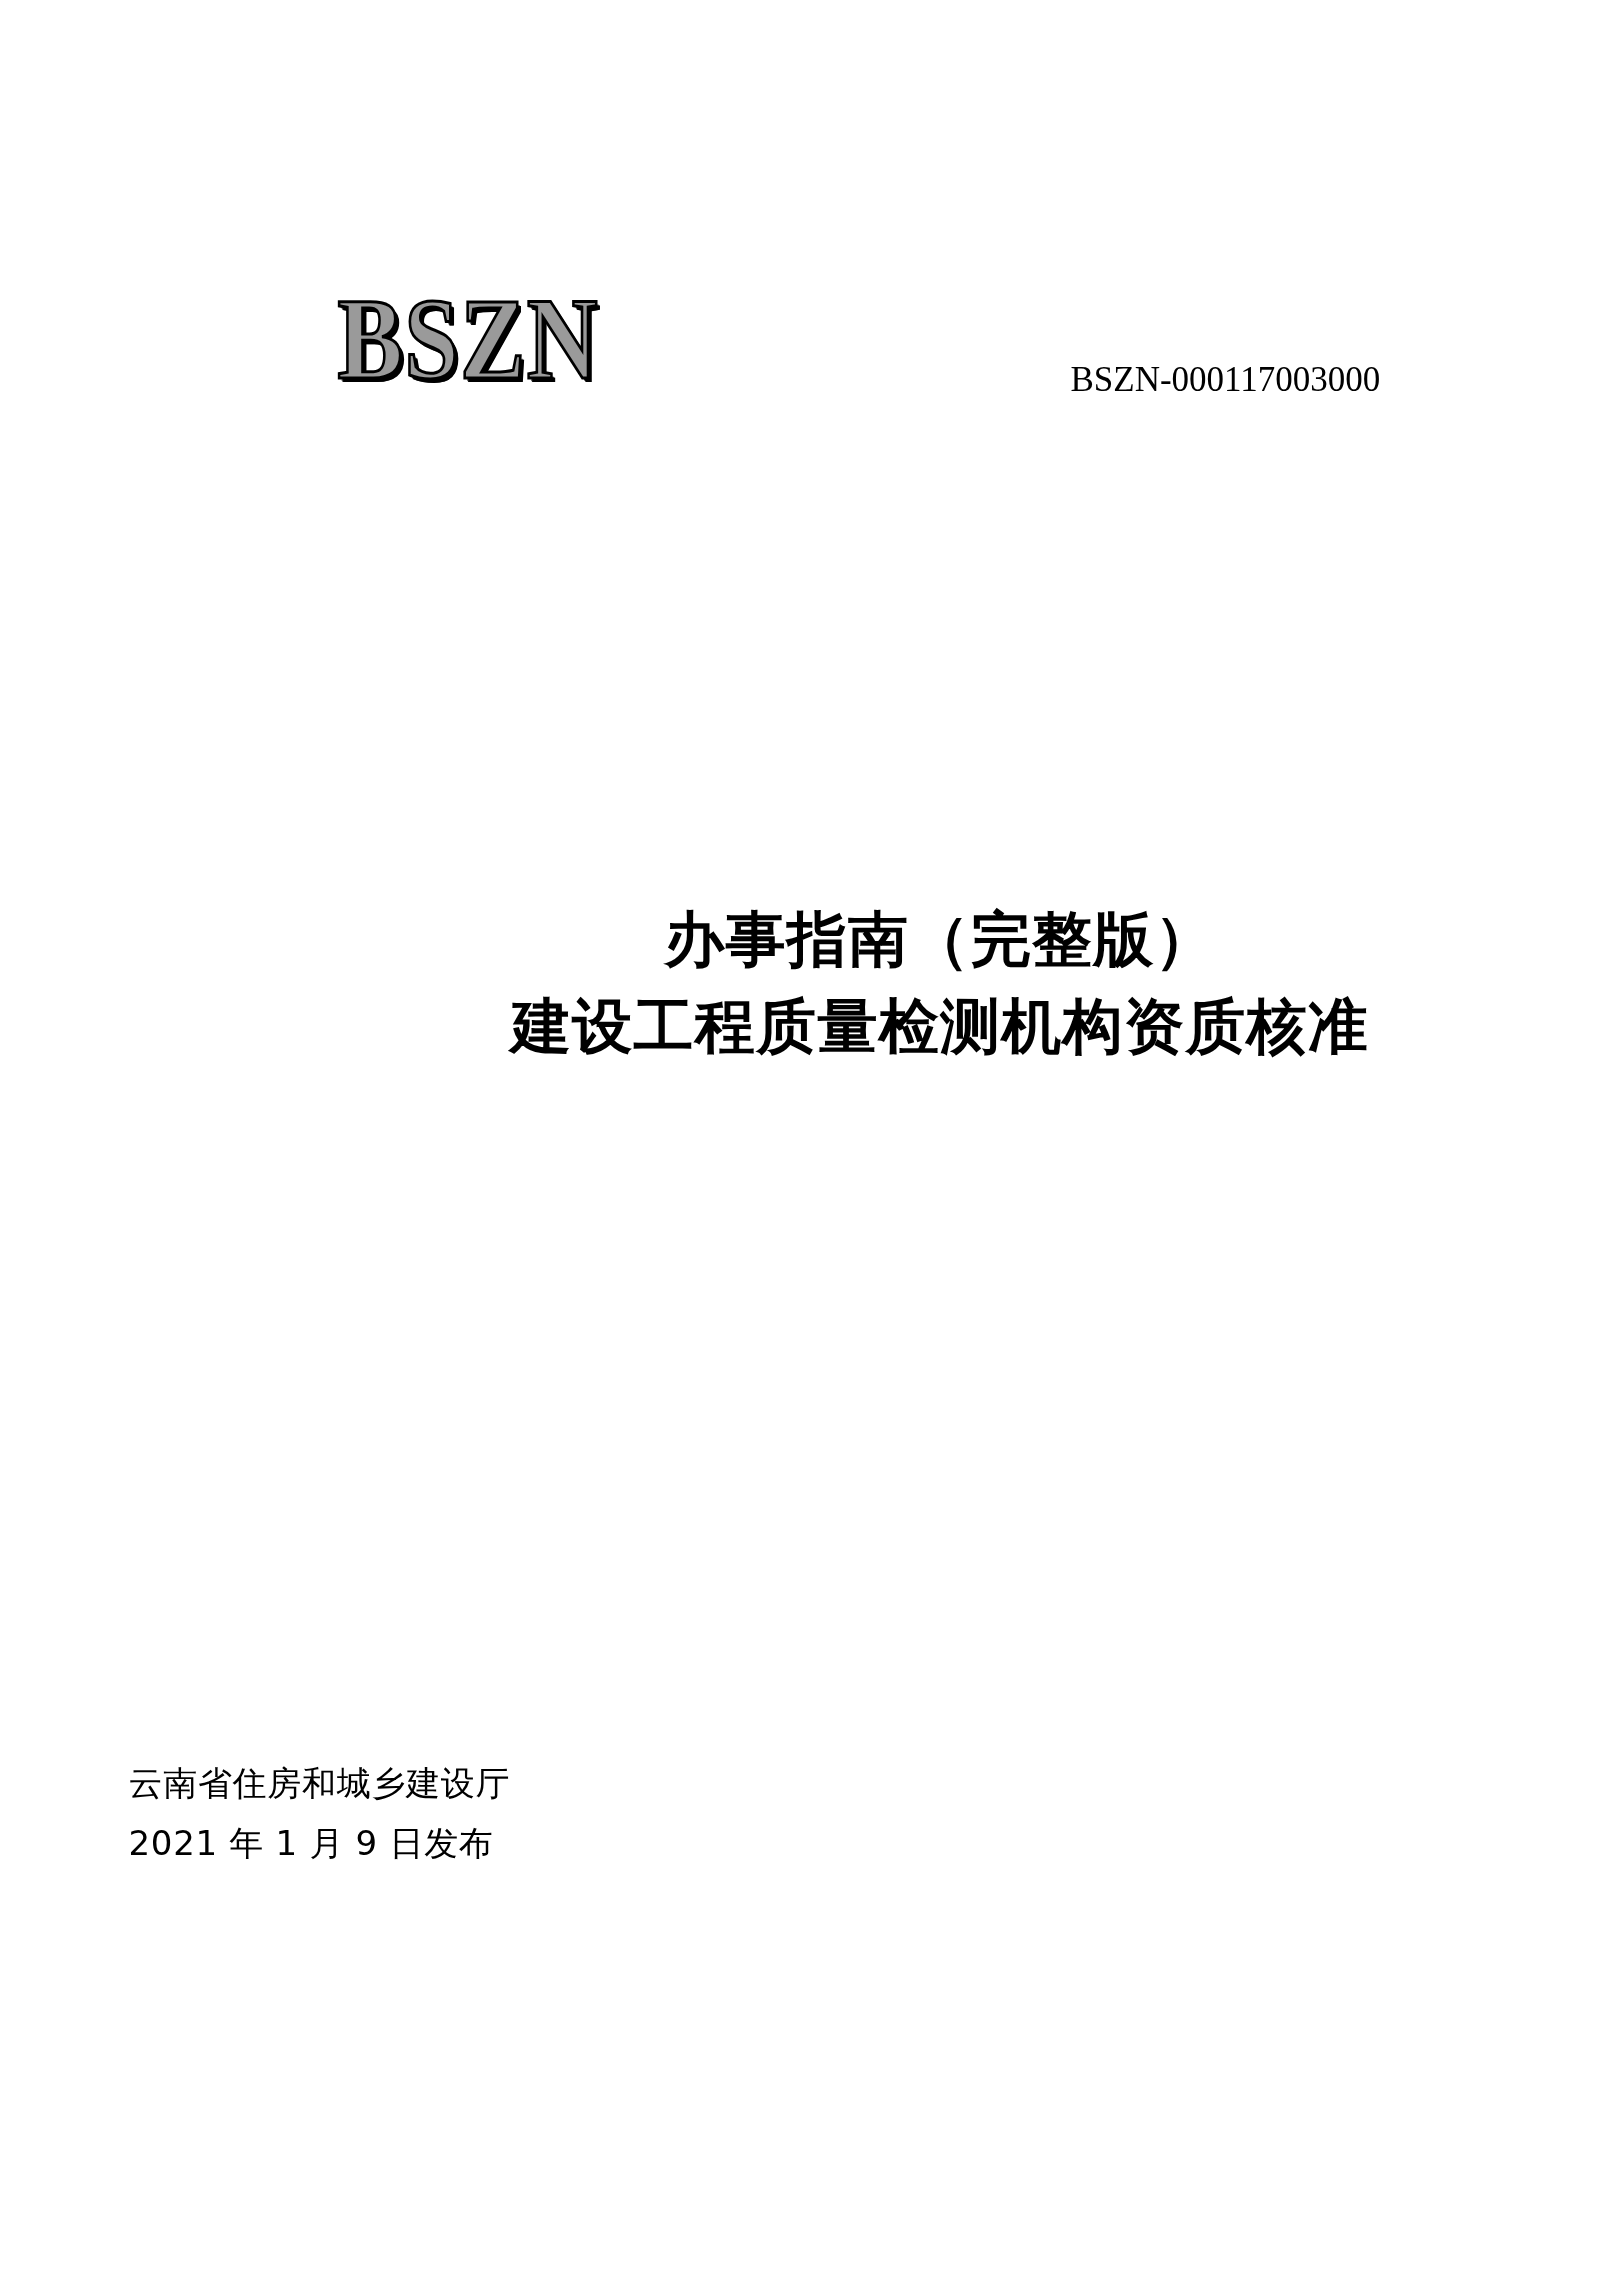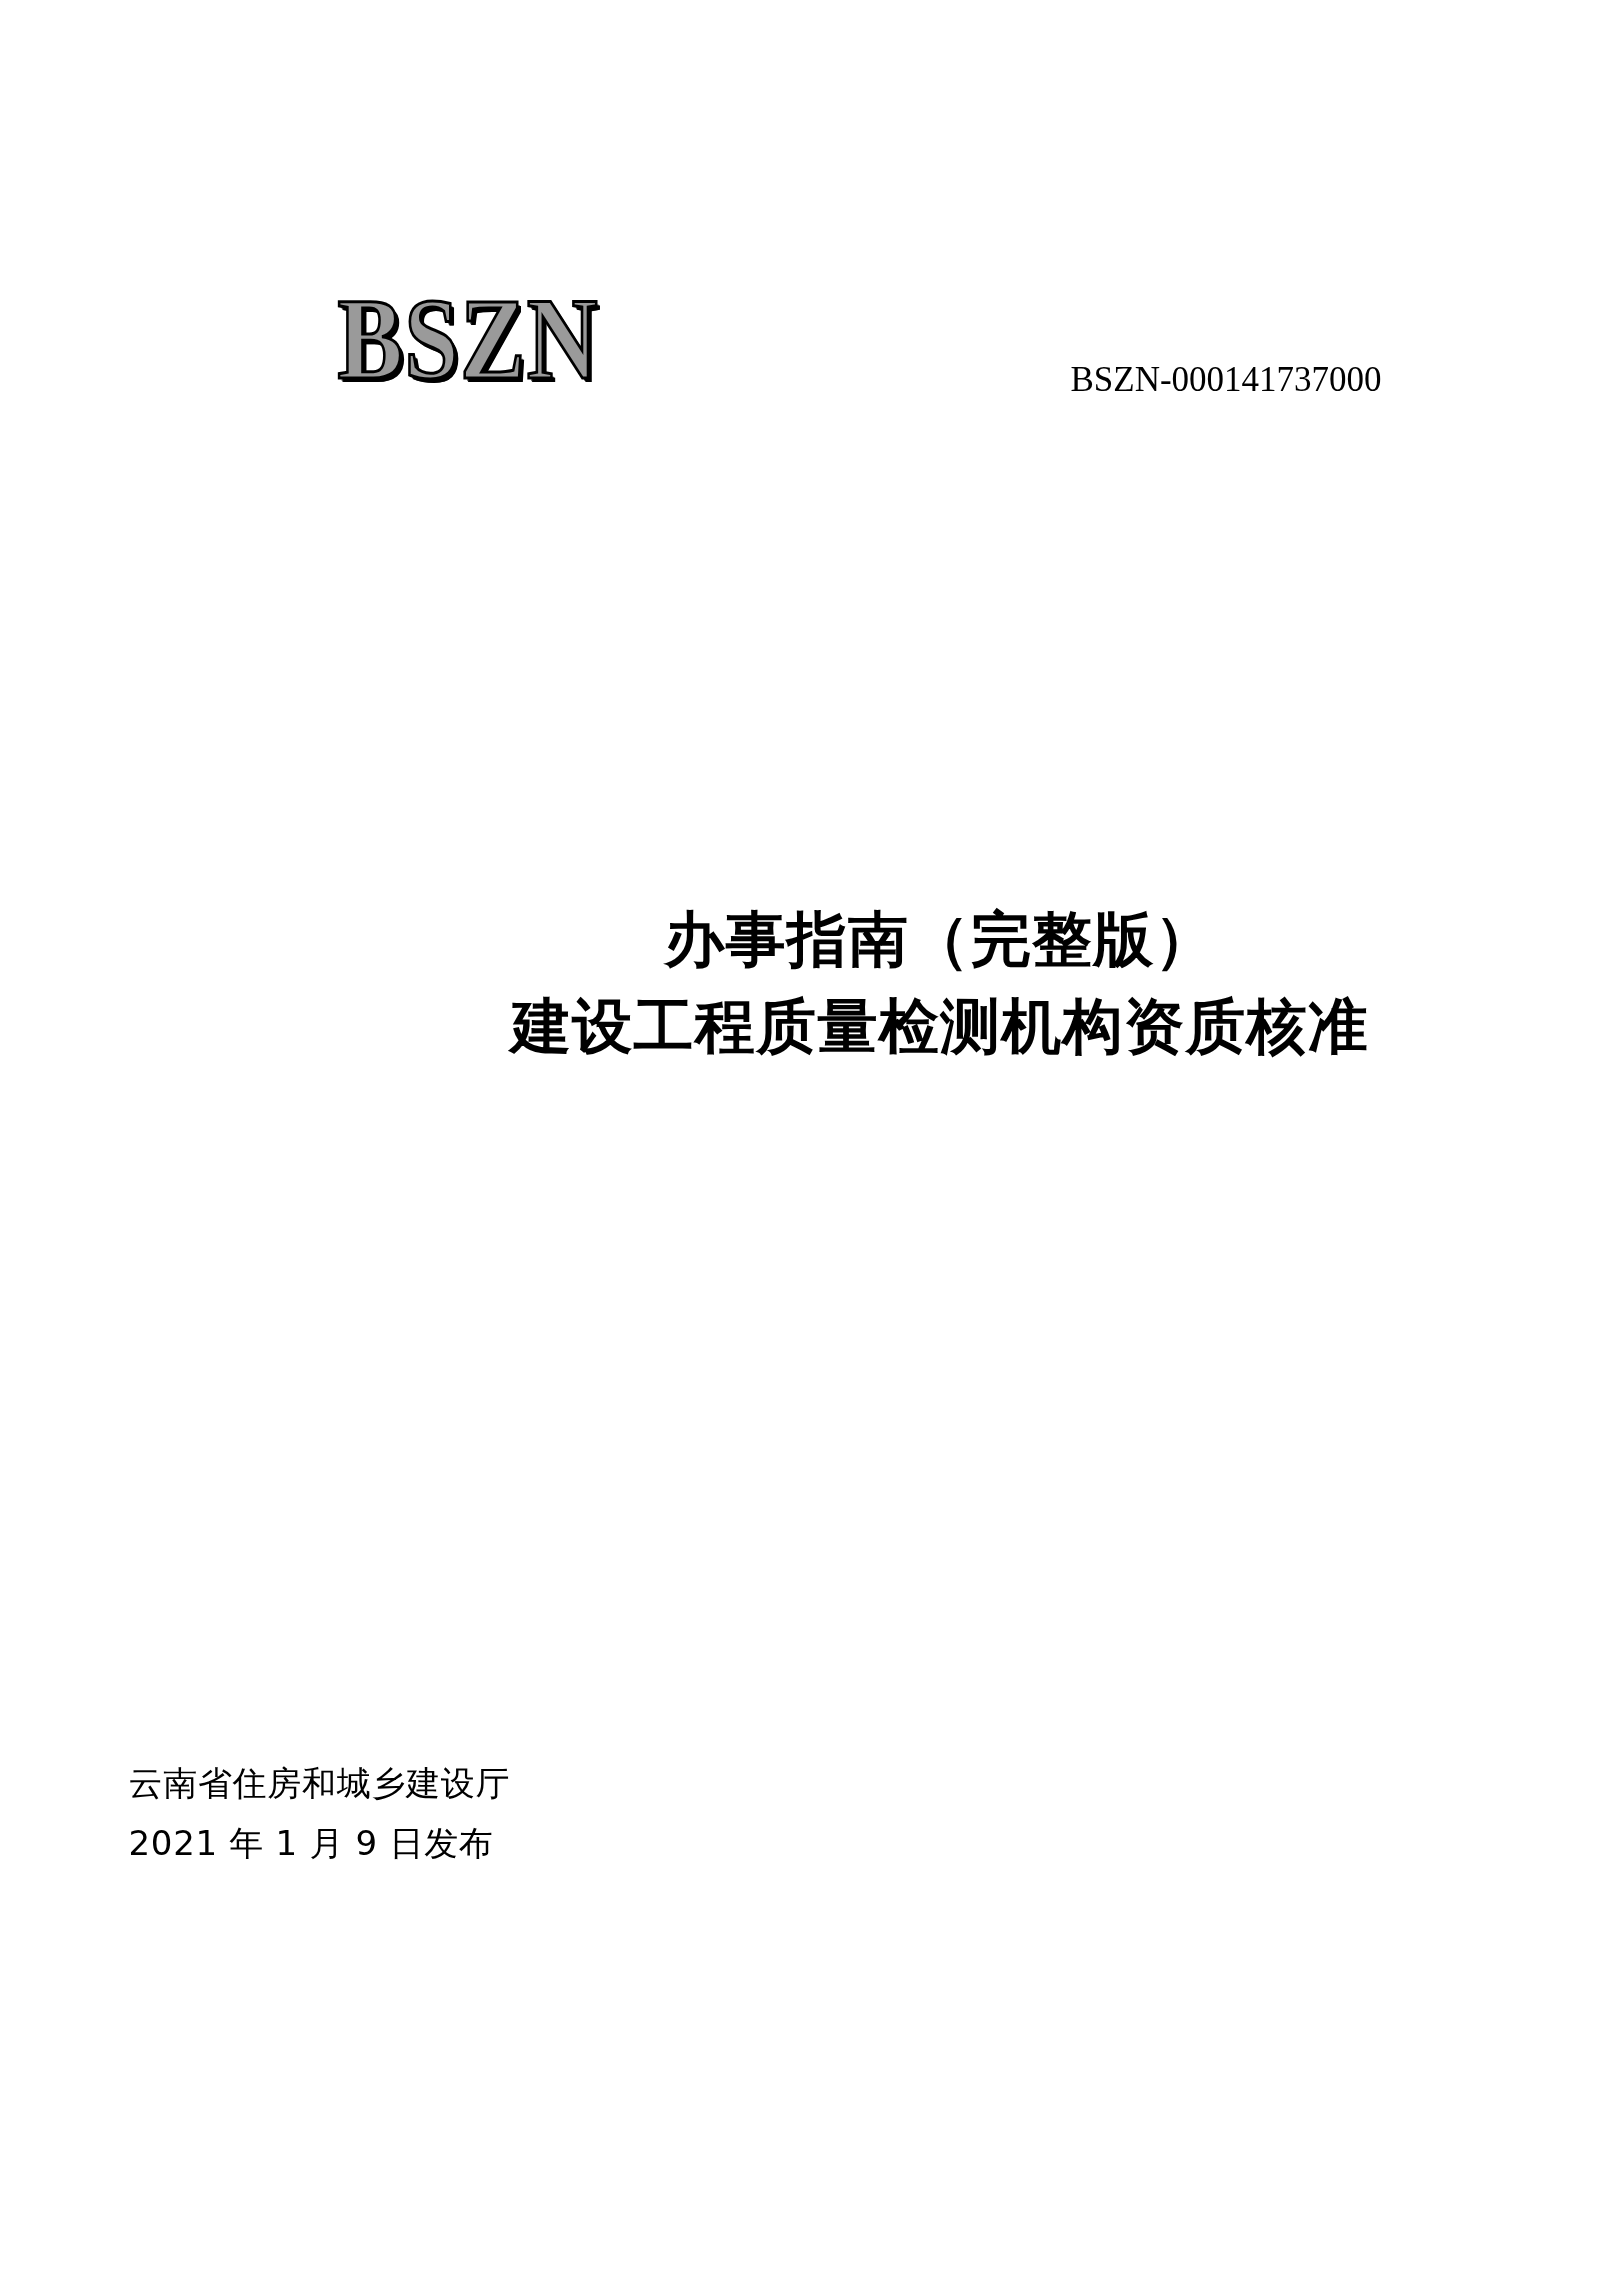--- a/index.html
+++ b/index.html
@@ -90,21 +90,21 @@
     color: #000000;
   }
 </style>
 </head>
 <body>
 
 <div class="page">
 
   <div class="header">
     <div class="logo">BSZN</div>
-    <div class="doc-code">BSZN-000141737000</div>
+    <div class="doc-code">BSZN-000117003000</div>
   </div>
 
   <div class="title-block">
     <div class="title-line">办事指南（完整版）</div>
     <div class="title-line">建设工程质量检测机构资质核准</div>
   </div>
 
   <div class="footer-block">
     <div class="footer-line">云南省住房和城乡建设厅</div>
     <div class="footer-line">2021 年 1 月 9 日发布</div>

